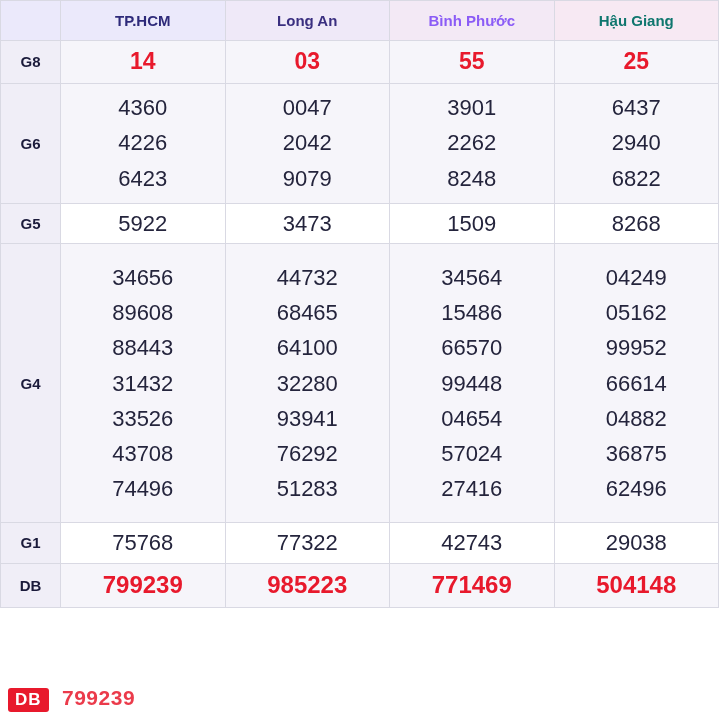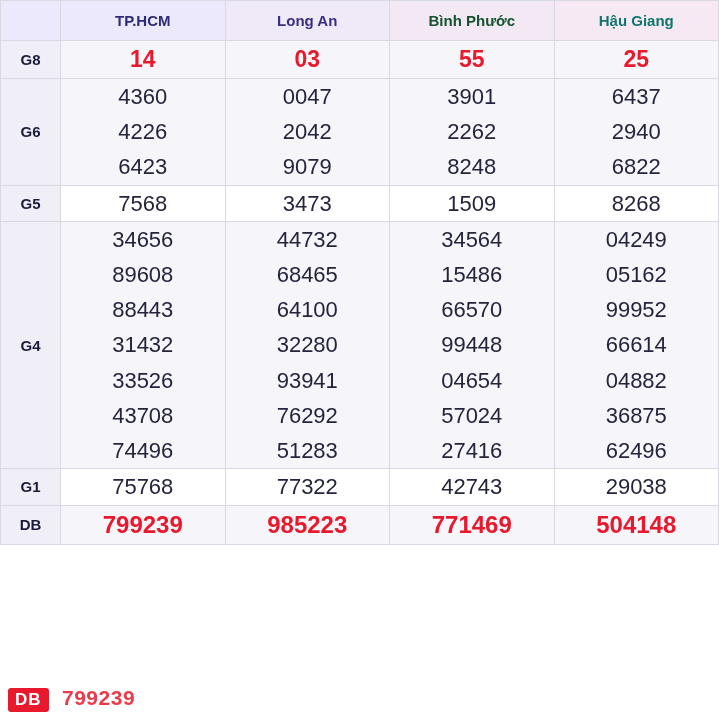--- a/index.html
+++ b/index.html
@@ -6,41 +6,41 @@
   html, body {
     margin: 0;
     padding: 0;
     width: 719px;
     height: 718px;
     background: #ffffff;
     font-family: "Liberation Sans", sans-serif;
   }
   #lottery-table {
     width: 719px;
-    height: 545px;
+    height: 608px;
     border-collapse: collapse;
     table-layout: fixed;
     padding-left: 40px;
   }
   #lottery-table td, #lottery-table th {
     border: 1px solid #d9d9e3;
     text-align: center;
     vertical-align: middle;
     padding: 0;
   }
   
   thead th {
     background: #ebe9fb;
     color: #2e2a7a;
     font-size: 15px;
     font-weight: bold;
     height: 40px;
   }
   thead th.prov-2 { background: #efe9f8; color: #3a2f80; }
-  thead th.prov-3 { background: #f3e9f5; color: #14532d; }
+  thead th.prov-3 { background: #f3e9f5; color: #8b5cf6; }
   thead th.prov-4 { background: #f7e9f3; color: #0f766e; }
   thead th.corner { background: #ebe9fb; width: 60px; }
 
   
   td.prize-label {
     width: 60px;
     background: #f0eef7;
     font-size: 15px;
     font-weight: bold;
     color: #1a1a3a;
@@ -150,21 +150,21 @@
           </td>
           <td class="nums">
             <span class="n">6437</span>
             <span class="n">2940</span>
             <span class="n">6822</span>
           </td>
         </tr>
         <tr class="row-white">
           <td class="prize-label">G5</td>
           <td class="nums">
-            <span class="n">7568</span>
+            <span class="n">5922</span>
           </td>
           <td class="nums">
             <span class="n">3473</span>
           </td>
           <td class="nums">
             <span class="n">1509</span>
           </td>
           <td class="nums">
             <span class="n">8268</span>
           </td>

